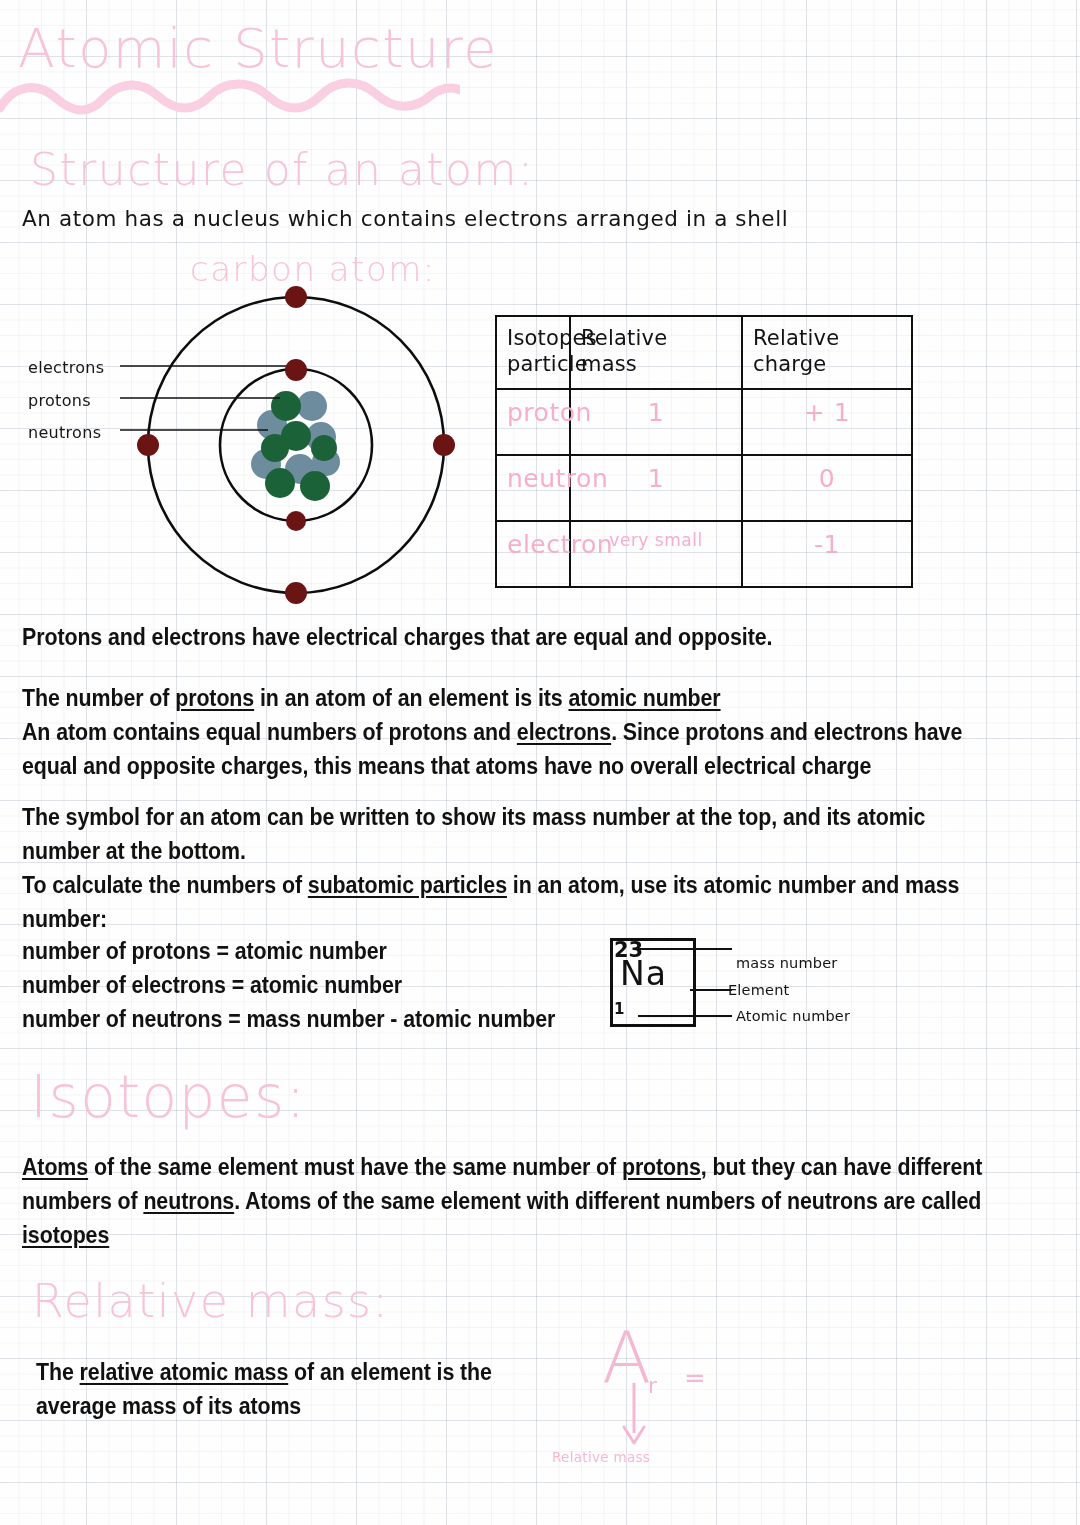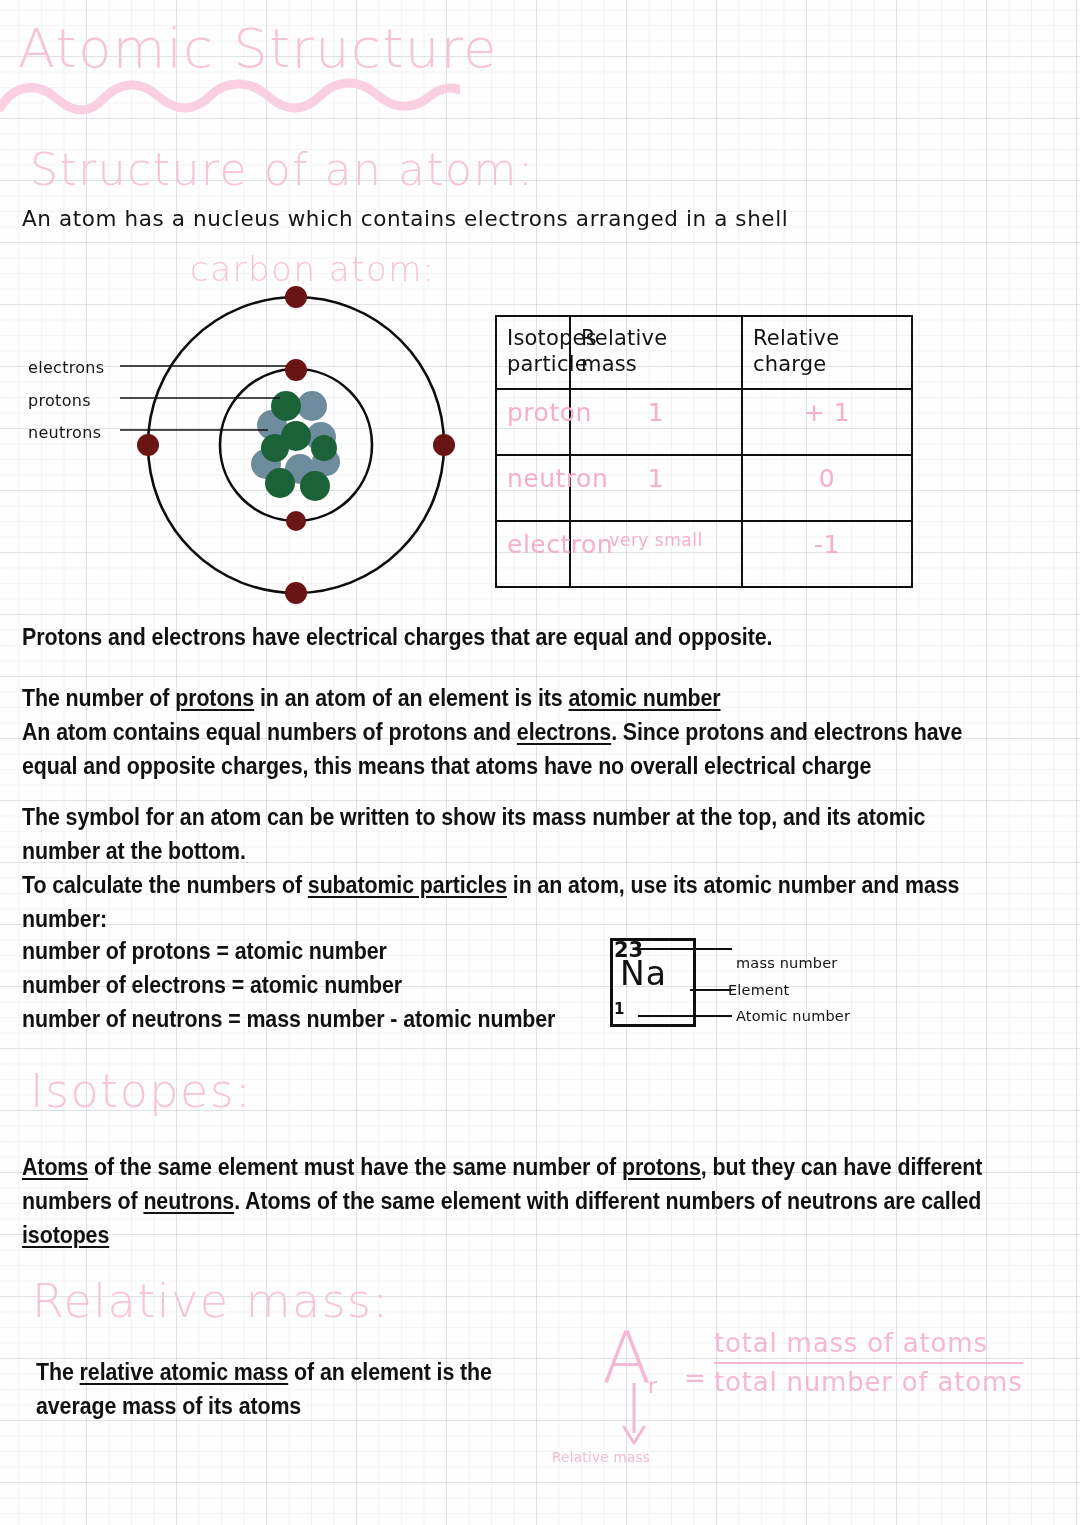--- a/index.html
+++ b/index.html
@@ -56,21 +56,21 @@
     transform-origin:left top;
   }
   .u{ text-decoration:underline; text-underline-offset:3px; text-decoration-thickness:1.5px;}
 
   
   #title{ left:18px; top:22px; font-size:54px; }
   #title-wave{ left:0px; top:78px; width:460px; height:40px; }
 
   #h-structure{ left:30px; top:148px; font-size:44px; }
   #h-carbon  { left:178px; top:252px; font-size:34px;padding-left:12px; }
-  #h-isotopes{ left:30px; top:1068px; font-size:46px; }
+  #h-isotopes{ left:30px; top:1068px; font-size:58px; }
   #h-relmass { left:32px; top:1278px; font-size:46px; }
 
   
   #intro{ left:22px; top:206px; font-size:21.5px; }
 
   
   #atom{ left:120px; top:278px; width:370px; height:340px; }
 
   .lbl-left{
     color:#161616;
@@ -308,24 +308,20 @@
   <div class="abs pink-head" id="h-relmass">Relative mass:</div>
 
   <div class="abs body-cond para" id="p-relmass">
     <span>The </span><span class="u">relative atomic mass</span><span> of an element is the average mass of its atoms</span>
   </div>
 
   <div class="abs" id="ar-wrap">
     <div class="ar-A">A</div>
     <div class="ar-sub">r</div>
     <div class="ar-eq">=</div>
-    <div class="ar-frac">
-      <span class="num">total mass of atoms</span>
-      <span class="den">total number of atoms</span>
-    </div>
     <svg class="abs" style="left:24px;top:58px;width:40px;height:70px;" viewBox="0 0 40 70">
       <line x1="14" y1="0" x2="14" y2="50" stroke="#f5b8d4" stroke-width="3"></line>
       <path d="M4,44 L14,60 L24,44" fill="none" stroke="#f5b8d4" stroke-width="3" stroke-linecap="round" stroke-linejoin="round"></path>
     </svg>
     <div class="ar-note" style="left:-44px;">Relative mass</div>
   </div>
 
 </div>
 
 </body></html>

